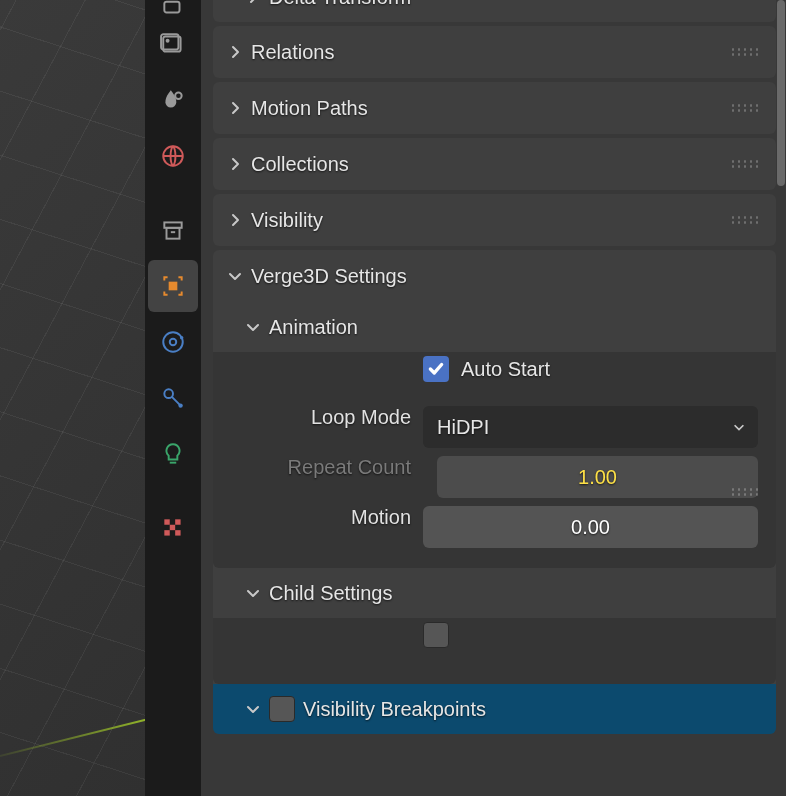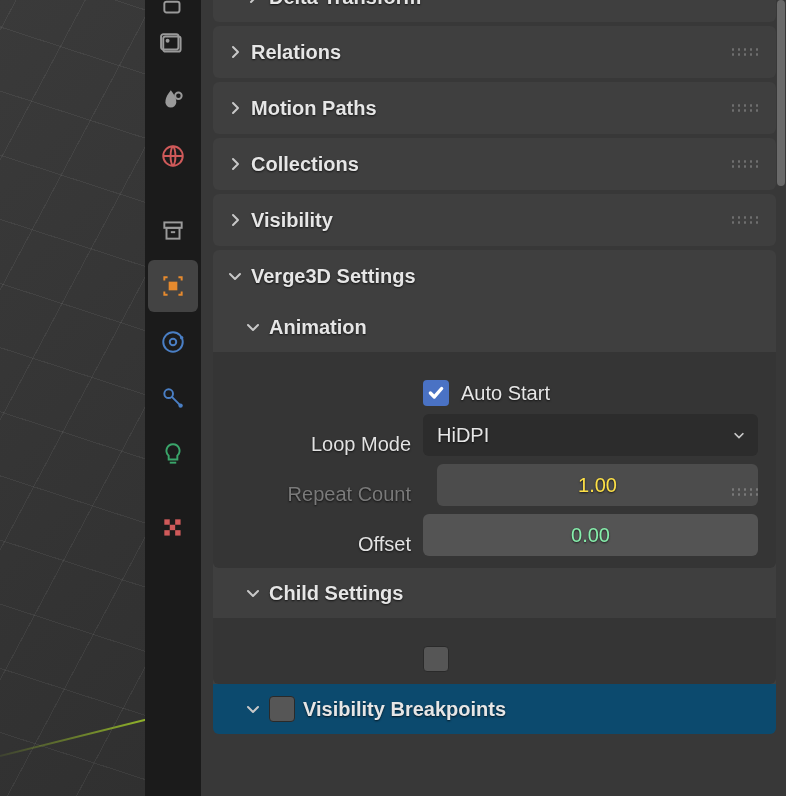--- a/index.html
+++ b/index.html
@@ -53,33 +53,33 @@
   }
   .panel-header {
     display: flex; align-items: center; height: 52px; padding: 0 14px;
     cursor: pointer; gap: 8px;
   }
   .panel-header.sub { padding-left: 32px; height: 50px; }
   .chev { width: 16px; height: 16px; flex-shrink: 0; }
   .chev .s { stroke: #c8c8c8; stroke-width: 2; fill: none; stroke-linecap: round; stroke-linejoin: round; }
   .title {
     color: #e6e6e6; font-size: 20px; text-shadow: 0 1px 2px rgba(0,0,0,0.7);
-    font-weight: 700;
+    font-weight: 400;
   }
   .grip {
     position: absolute; right: 16px; top: 50%; transform: translateY(-50%);
     width: 30px; height: 10px;
     background-image: radial-gradient(circle, rgba(255,255,255,0.25) 1px, transparent 1.4px);
     background-size: 6px 5px;
   }
   .panel-body { padding: 4px 18px 12px 18px; }
   .body-dark { background: #353535; border-radius: 0 0 6px 6px; }
 
   .row {
-    display: flex; align-items: flex-end; height: 50px; gap: 12px;
+    display: flex; align-items: flex-start; height: 50px; gap: 12px;
   }
   .row-label {
     width: 180px; text-align: right; color: #e2e2e2; font-size: 20px;
     text-shadow: 0 1px 2px rgba(0,0,0,0.7);
   }
   .row-label.disabled { color: #7a7a7a; }
   .row-ctl { flex: 1; display: flex; align-items: center; gap: 12px; }
 
   .checkbox {
     width: 26px; height: 26px; border-radius: 4px; flex-shrink: 0;
@@ -95,21 +95,21 @@
     flex: 1; height: 42px; background: #2c2c2c; border-radius: 6px;
     display: flex; align-items: center; padding: 0 14px; position: relative;
     color: #e6e6e6; font-size: 20px; text-shadow: 0 1px 2px rgba(0,0,0,0.7);
   }
   .select .caret { position: absolute; right: 12px; top: 50%; transform: translateY(-50%); }
   .select .caret .s { stroke: #c8c8c8; stroke-width: 2; fill: none; }
 
   .numfield {
     flex: 1; height: 42px; background: #545454; border-radius: 6px;
     display: flex; align-items: center; justify-content: center;
-    color: #86efac; font-size: 20px; text-shadow: 0 1px 2px rgba(0,0,0,0.7);
+    color: #ffffff; font-size: 20px; text-shadow: 0 1px 2px rgba(0,0,0,0.7);
   }
   .numfield.disabled { background: #4c4c4c; color: #fde047; margin-left: 14px; }
 
   
   .scroll-track {
     position: absolute; right: 1px; top: 0; bottom: 0; width: 8px;
   }
   .scroll-thumb {
     position: absolute; right: 0; top: 0; width: 8px; height: 186px;
     background: #6a6a6a; border-radius: 4px;
@@ -295,21 +295,21 @@
 
 
       <div class="row">
         <div class="row-label disabled">Repeat Count</div>
         <div class="numfield disabled">
           <span>1.00</span>
         </div>
       </div>
 
       <div class="row">
-        <div class="row-label">Offset</div>
+        <div class="row-label">Motion</div>
         <div class="numfield">
           <span>0.00</span>
         </div>
       </div>
 
     </div>
 
     <div class="panel-header sub" style="background:#3f3f3f;">
       <svg class="chev" viewBox="0 0 16 16">
           <path class="s" d="M3 6l5 5 5-5"></path>

